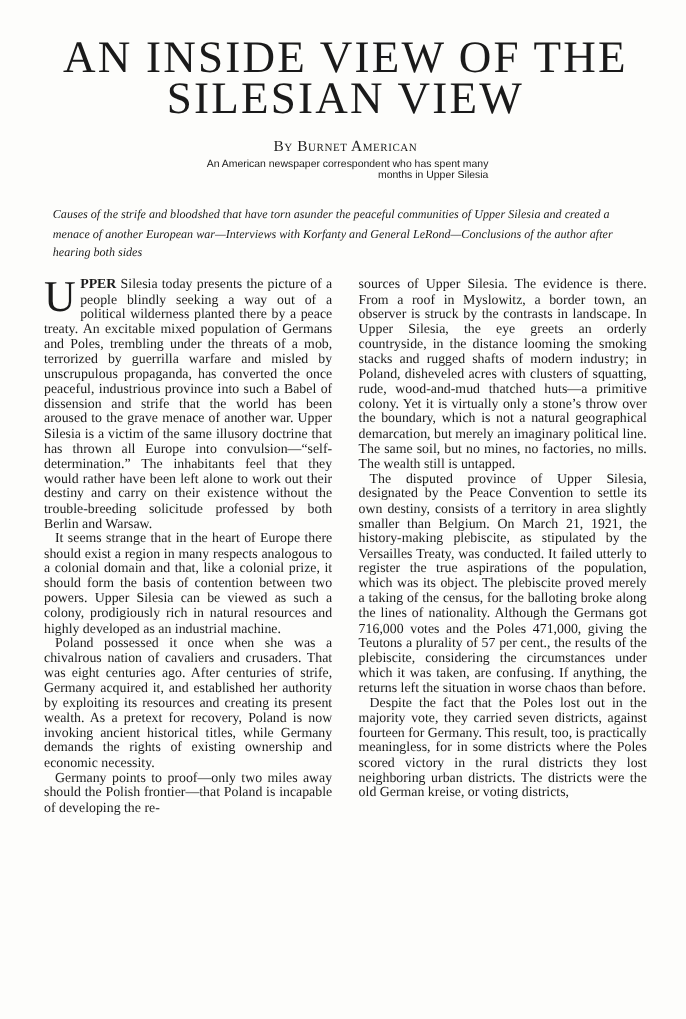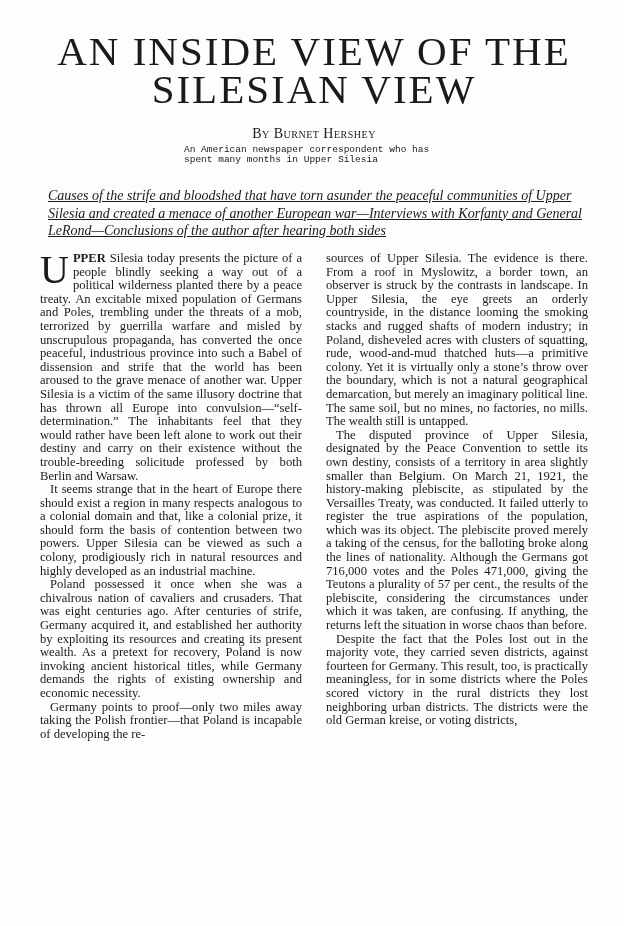--- a/index.html
+++ b/index.html
@@ -12,26 +12,26 @@
     text-align: center; font-family: "Liberation Serif", serif;
     font-size: 41px; line-height: 38px; letter-spacing: 2px; font-weight: normal; margin: 0;
   }
   .title .l1 { display: block; margin-top: 2px; }
   .title .l2 { display: block; }
   .byline {
     text-align: center; font-family: "Liberation Serif", serif; font-size: 14px;
     margin-top: 18px; letter-spacing: 0.5px; font-variant: small-caps;
   }
   .subline {
-    text-align: left; font-family: Liberation Mono, monospace; font-size: 9.5px;
+    text-align: right; font-family: Liberation Sans, sans-serif; font-size: 9.5px;
     line-height: 10px; margin: 3px auto 16px; width: 260px;
   }
   .deck {
-    font-family: "Liberation Serif", serif; font-style: italic; font-size: 14px;
-    line-height: 17.5px; margin-top: 22px; padding-left: 8px; padding-right: 2px; text-decoration: underline;
+    font-family: "Liberation Serif", serif; font-style: italic; font-size: 11px;
+    line-height: 17.5px; margin-top: 22px; padding-left: 8px; padding-right: 2px;
   }
   .columns { position: absolute; top: 222px; left: 0; width: 548px; display: flex; justify-content: space-between; }
   .col {
     width: 262px; font-family: "Liberation Serif", serif; font-size: 12.6px;
     line-height: 13.6px; text-align: justify; hyphens: manual;
   }
   .col p { margin: 0; text-indent: 10px; }
   .col p.first { text-indent: 0; }
   .dropcap {
     float: left; font-size: 40px; line-height: 32px; margin: 2px 4px 0 0; font-family: "Liberation Serif", serif;
@@ -39,30 +39,30 @@
   .smallcaps { font-variant: small-caps; font-weight: bold; }
 </style>
 </head>
 <body>
 
 <div class="page">
   <h1 class="title">
     <span class="l1">AN INSIDE VIEW OF THE</span>
     <span class="l2">SILESIAN VIEW</span>
   </h1>
-  <div class="byline">By Burnet Hershey</div>
+  <div class="byline">By Burnet American</div>
   <div class="subline">An American newspaper correspondent who has spent many months in Upper Silesia</div>
   <div class="deck">Causes of the strife and bloodshed that have torn asunder the peaceful communities of Upper Silesia and created a menace of another European war—Interviews with Korfanty and General LeRond—Conclusions of the author after hearing both sides</div>
 
   <div class="columns">
     <div class="col">
       <p class="first"><span class="dropcap">U</span><span class="smallcaps">PPER</span><span> Silesia today presents the picture of a people blindly seeking a way out of a political wilderness planted there by a peace treaty.  An excitable mixed population of Germans and Poles, trembling under the threats of a mob, terrorized by guerrilla warfare and misled by unscrupulous propaganda, has converted the once peaceful, industrious province into such a Babel of dissension and strife that the world has been aroused to the grave menace of another war.  Upper Silesia is a victim of the same illusory doctrine that has thrown all Europe into convulsion—“self-determination.”  The inhabitants feel that they would rather have been left alone to work out their destiny and carry on their existence without the trouble-breeding solicitude professed by both Berlin and Warsaw.</span></p>
       <p>It seems strange that in the heart of Europe there should exist a region in many respects analogous to a colonial domain and that, like a colonial prize, it should form the basis of contention between two powers.  Upper Silesia can be viewed as such a colony, prodigiously rich in natural resources and highly developed as an industrial machine.</p>
       <p>Poland possessed it once when she was a chivalrous nation of cavaliers and crusaders.  That was eight centuries ago.  After centuries of strife, Germany acquired it, and established her authority by exploiting its resources and creating its present wealth.  As a pretext for recovery, Poland is now invoking ancient historical titles, while Germany demands the rights of existing ownership and economic necessity.</p>
-      <p>Germany points to proof—only two miles away taking the Polish frontier—that Poland is incapable of developing the re-</p>
+      <p>Germany points to proof—only two miles away should the Polish frontier—that Poland is incapable of developing the re-</p>
     </div>
     <div class="col">
       <p class="first">sources of Upper Silesia.  The evidence is there.  From a roof in Myslowitz, a border town, an observer is struck by the contrasts in landscape.  In Upper Silesia, the eye greets an orderly countryside, in the distance looming the smoking stacks and rugged shafts of modern industry; in Poland, disheveled acres with clusters of squatting, rude, wood-and-mud thatched huts—a primitive colony.  Yet it is virtually only a stone’s throw over the boundary, which is not a natural geographical demarcation, but merely an imaginary political line.  The same soil, but no mines, no factories, no mills.  The wealth still is untapped.</p>
       <p>The disputed province of Upper Silesia, designated by the Peace Convention to settle its own destiny, consists of a territory in area slightly smaller than Belgium.  On March 21, 1921, the history-making plebiscite, as stipulated by the Versailles Treaty, was conducted.  It failed utterly to register the true aspirations of the population, which was its object.  The plebiscite proved merely a taking of the census, for the balloting broke along the lines of nationality.  Although the Germans got 716,000 votes and the Poles 471,000, giving the Teutons a plurality of 57 per cent., the results of the plebiscite, considering the circumstances under which it was taken, are confusing.  If anything, the returns left the situation in worse chaos than before.</p>
       <p>Despite the fact that the Poles lost out in the majority vote, they carried seven districts, against fourteen for Germany.  This result, too, is practically meaningless, for in some districts where the Poles scored victory in the rural districts they lost neighboring urban districts.  The districts were the old German kreise, or voting districts,</p>
     </div>
   </div>
 </div>
 
 </body></html>

